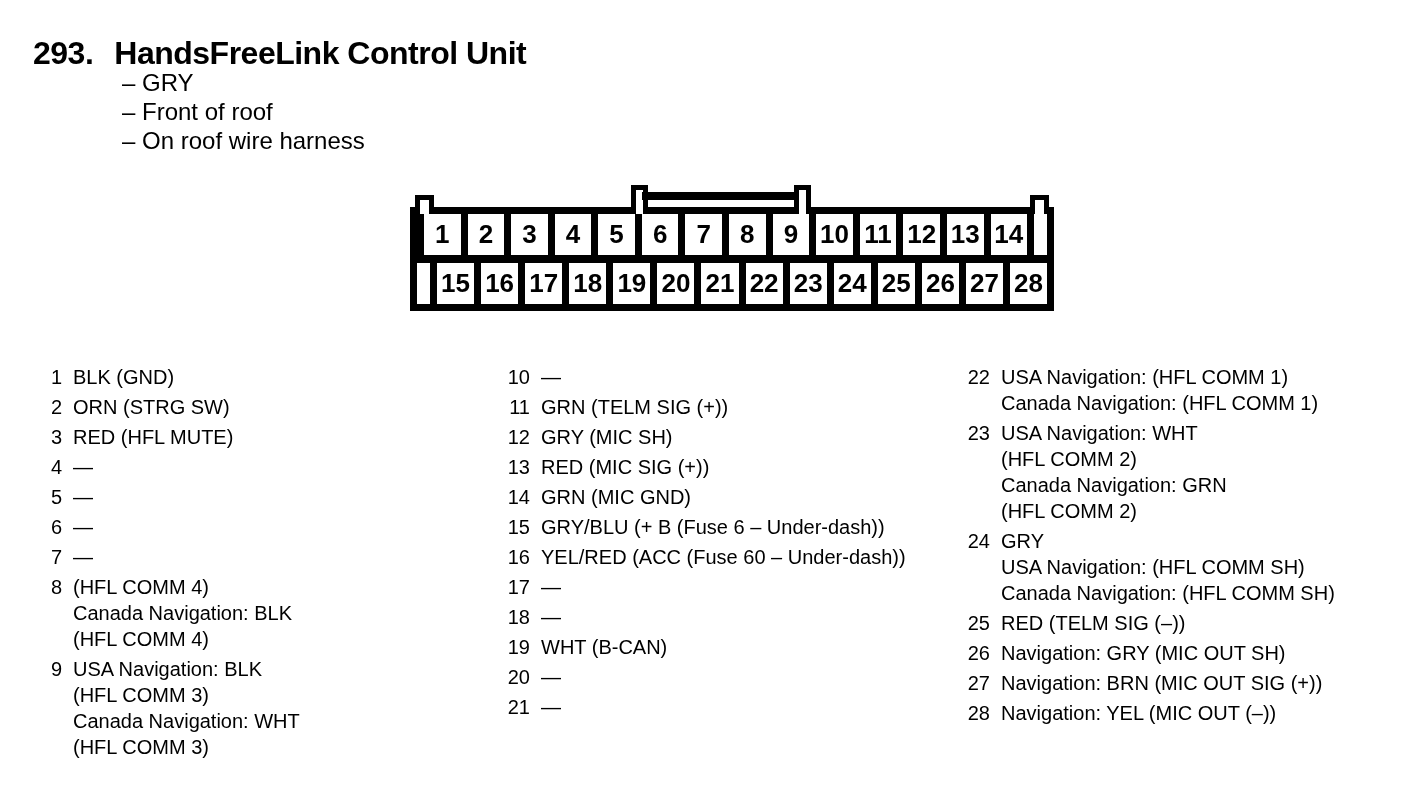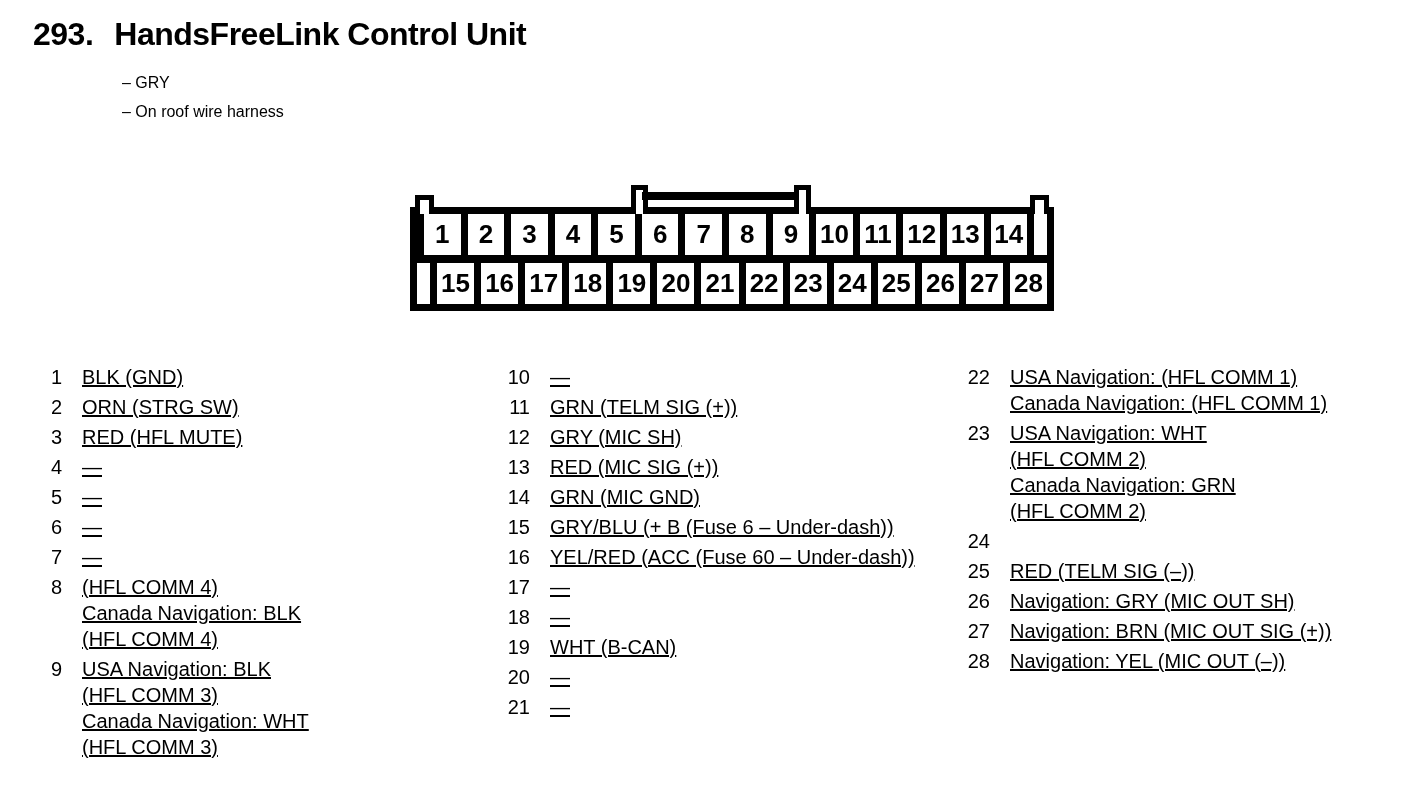--- a/index.html
+++ b/index.html
@@ -10,24 +10,24 @@
     -webkit-font-smoothing:antialiased;
   }
   .page{position:relative;width:1408px;height:806px;background:#fff;overflow:hidden;}
 
   
   .title-row{
     position:absolute;left:33px;top:16px;
     font-weight:bold;font-size:32px;letter-spacing:-0.5px;
     white-space:nowrap;
   }
-  .section-number{display:inline-block;margin-right:21px;}
+  .section-number{display:inline-block;margin-right:21px;margin-top:19px;}
   .details{
     position:absolute;left:122px;top:68px;
-    font-size:16px;line-height:29px;
+    font-size:24px;line-height:29px;
   }
 
   
   .connector{
     position:absolute;left:410px;top:207px;
     width:644px;height:104px;
     background:#000;border:7px solid #000;box-sizing:border-box;
   }
   .pin-row{position:absolute;left:0;right:0;display:flex;gap:7px;}
   .pin-row-top{top:0;height:41px;padding-left:7px;}
@@ -56,33 +56,34 @@
   .notch-right{right:-2px;}
 
   
   .pin-column{position:absolute;top:364px;font-size:20px;}
   .pin-column-1{left:48px;width:440px;}
   .pin-column-2{left:506px;width:450px;}
   .pin-column-3{left:966px;width:440px;}
   .entry{display:flex;margin-bottom:4px;}
   .pin-num{flex:none;width:24px;text-align:right;line-height:26px;}
   .pin-column-1 .pin-num{width:14px;}
-  .pin-lines{margin-left:20px;line-height:26px;white-space:nowrap;text-decoration:underline;}
+  .pin-lines{margin-left:11px;line-height:26px;white-space:nowrap;}
 </style>
 </head>
 <body>
 
 <div class="page">
 
   <div class="title-row">
     <span class="section-number">293.</span><span>HandsFreeLink Control Unit</span>
   </div>
 
   <div class="details">
     <div>– GRY</div>
+    <div>– Front of roof</div>
     <div>– On roof wire harness</div>
   </div>
 
   <div class="connector">
     <div class="latch">
       <div class="latch-post left"></div>
       <div class="latch-bar"></div>
       <div class="latch-post right"></div>
     </div>
     <div class="notch notch-left"></div>
@@ -270,20 +271,25 @@
         <div class="pin-num">23</div>
         <div class="pin-lines">
           <div class="pin-line">USA Navigation: WHT</div>
           <div class="pin-line">(HFL COMM 2)</div>
           <div class="pin-line">Canada Navigation: GRN</div>
           <div class="pin-line">(HFL COMM 2)</div>
         </div>
       </div>
       <div class="entry">
         <div class="pin-num">24</div>
+        <div class="pin-lines">
+          <div class="pin-line">GRY</div>
+          <div class="pin-line">USA Navigation: (HFL COMM SH)</div>
+          <div class="pin-line">Canada Navigation: (HFL COMM SH)</div>
+        </div>
       </div>
       <div class="entry">
         <div class="pin-num">25</div>
         <div class="pin-lines">
           <div class="pin-line">RED (TELM SIG (–))</div>
         </div>
       </div>
       <div class="entry">
         <div class="pin-num">26</div>
         <div class="pin-lines">

